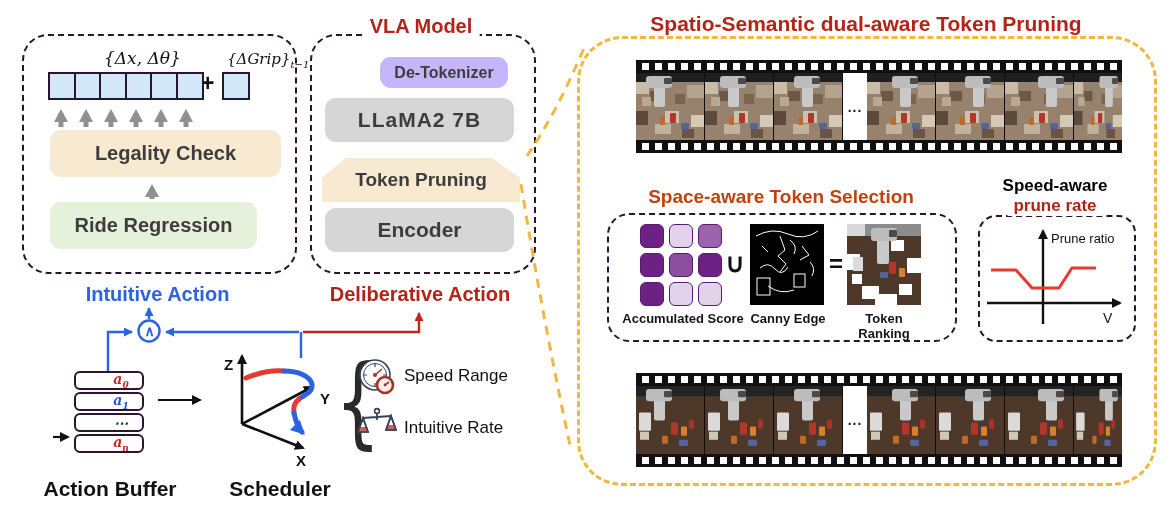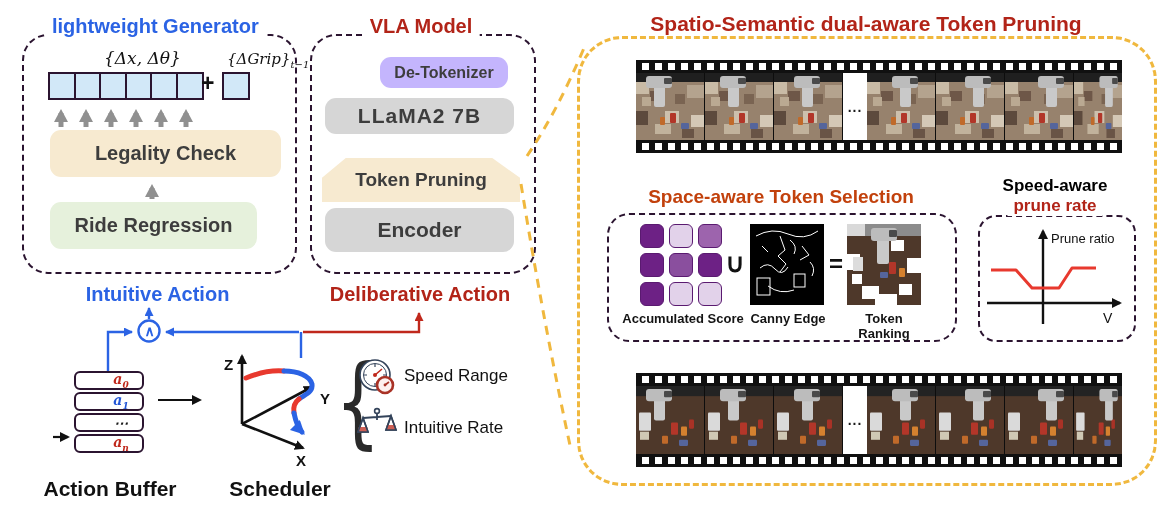--- a/index.html
+++ b/index.html
@@ -29,41 +29,40 @@
   .grid-sq{border-radius:6px;border:1.5px solid #5a1a70;}
   .axis-label{font-size:15px;color:#111;font-weight:bold;}
   svg.overlay{position:absolute;left:0;top:0;pointer-events:none;}
 </style>
 </head>
 <body>
 
 <div id="canvas">
 
   <div class="abs dash-box" style="left:22px;top:34px;width:271px;height:236px;"></div>
-  <div class="abs blue-title on-border" style="left:45px;top:15px;">lightweight Generator</div>
   <div class="abs math" style="left:80px;top:48px;font-size:17px;color:#111;">{Δx, Δθ}</div>
   <div class="abs math" style="left:203px;top:50px;font-size:15px;color:#111;"><span>{ΔGrip}</span><sub style="font-size:10px;">t−1</sub></div>
   <div class="abs" style="left:48px;top:72px;display:flex;" id="token-row">
       <span class="token"></span>
       <span class="token"></span>
       <span class="token"></span>
       <span class="token"></span>
       <span class="token"></span>
       <span class="token"></span>
     </div>
   <div class="abs" style="left:201px;top:70px;font-size:23px;font-weight:bold;color:#111;">+</div>
   <div class="abs token" style="left:222px;top:72px;"></div>
   <div class="abs roundbox" style="left:50px;top:130px;width:231px;height:47px;background:#f7ead0;font-size:20px;">Legality Check</div>
   <div class="abs roundbox" style="left:50px;top:202px;width:207px;height:47px;background:#e6f1dc;font-size:20px;">Ride Regression</div>
   <div class="abs blue-title" style="left:30px;top:283px;width:255px;text-align:center;">Intuitive Action</div>
 
   <div class="abs dash-box" style="left:310px;top:34px;width:222px;height:236px;"></div>
   <div class="abs red-title on-border" style="left:421px;top:15px;transform:translateX(-50%);">VLA Model</div>
   <div class="abs roundbox" style="left:380px;top:57px;width:128px;height:31px;background:#c4b5fd;font-size:16px;">De-Tokenizer</div>
-  <div class="abs roundbox" style="left:325px;top:98px;width:189px;height:36px;background:#d6d6d6;font-size:21px;letter-spacing:1px;">LLaMA2 7B</div>
+  <div class="abs roundbox" style="left:325px;top:98px;width:189px;height:44px;background:#d6d6d6;font-size:21px;letter-spacing:1px;">LLaMA2 7B</div>
   <div class="abs roundbox" style="left:322px;top:158px;width:198px;height:44px;background:#f7ead0;font-size:19px;border-radius:0;
        clip-path:polygon(12% 0,86% 0,100% 45%,100% 100%,0 100%,0 45%);">Token Pruning</div>
   <div class="abs roundbox" style="left:325px;top:208px;width:189px;height:44px;background:#d6d6d6;font-size:21px;">Encoder</div>
   <div class="abs red-title" style="left:300px;top:283px;width:240px;text-align:center;">Deliberative Action</div>
 
   <div class="abs" style="left:74px;top:371px;width:70px;" id="buffer-stack">
       <div class="buf-row">
         <span class="math" style="color:#c0281c">a<sub>0</sub></span>
       </div>
       <div class="buf-row">

